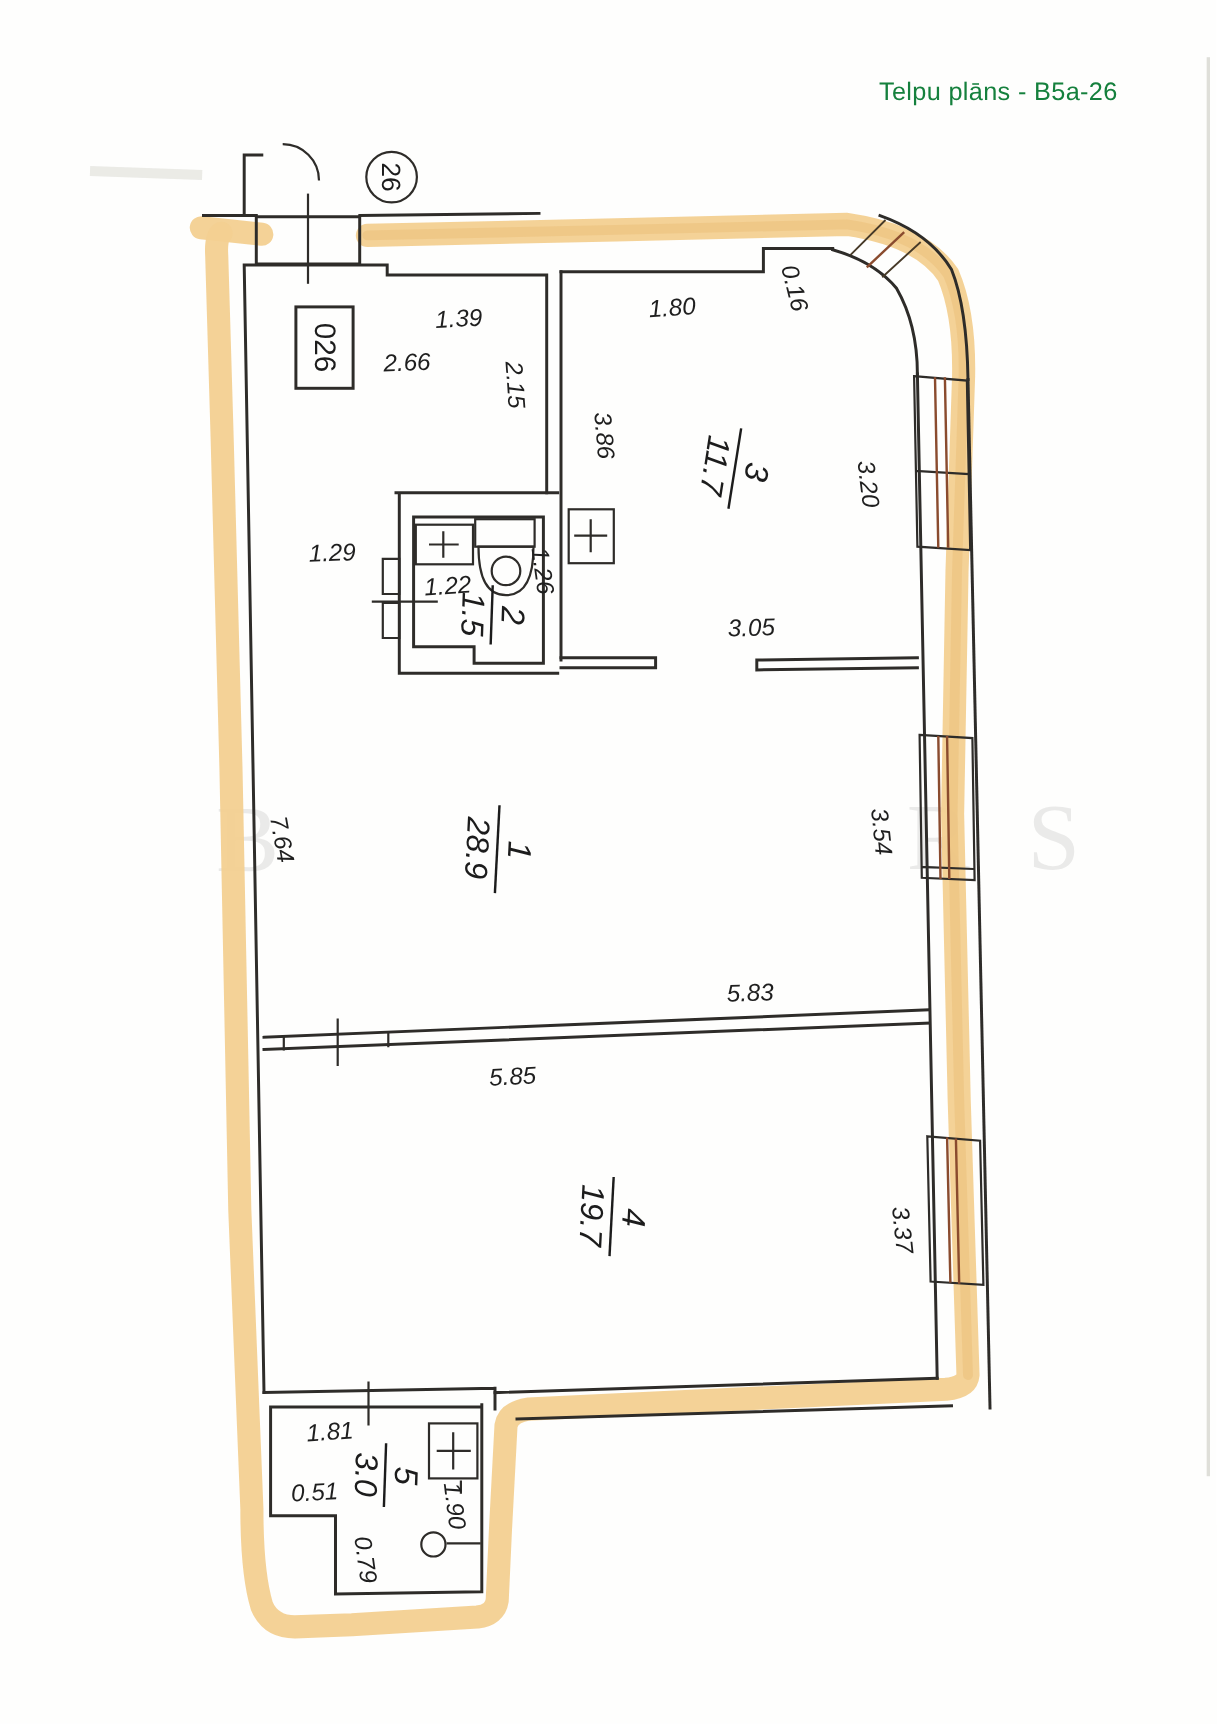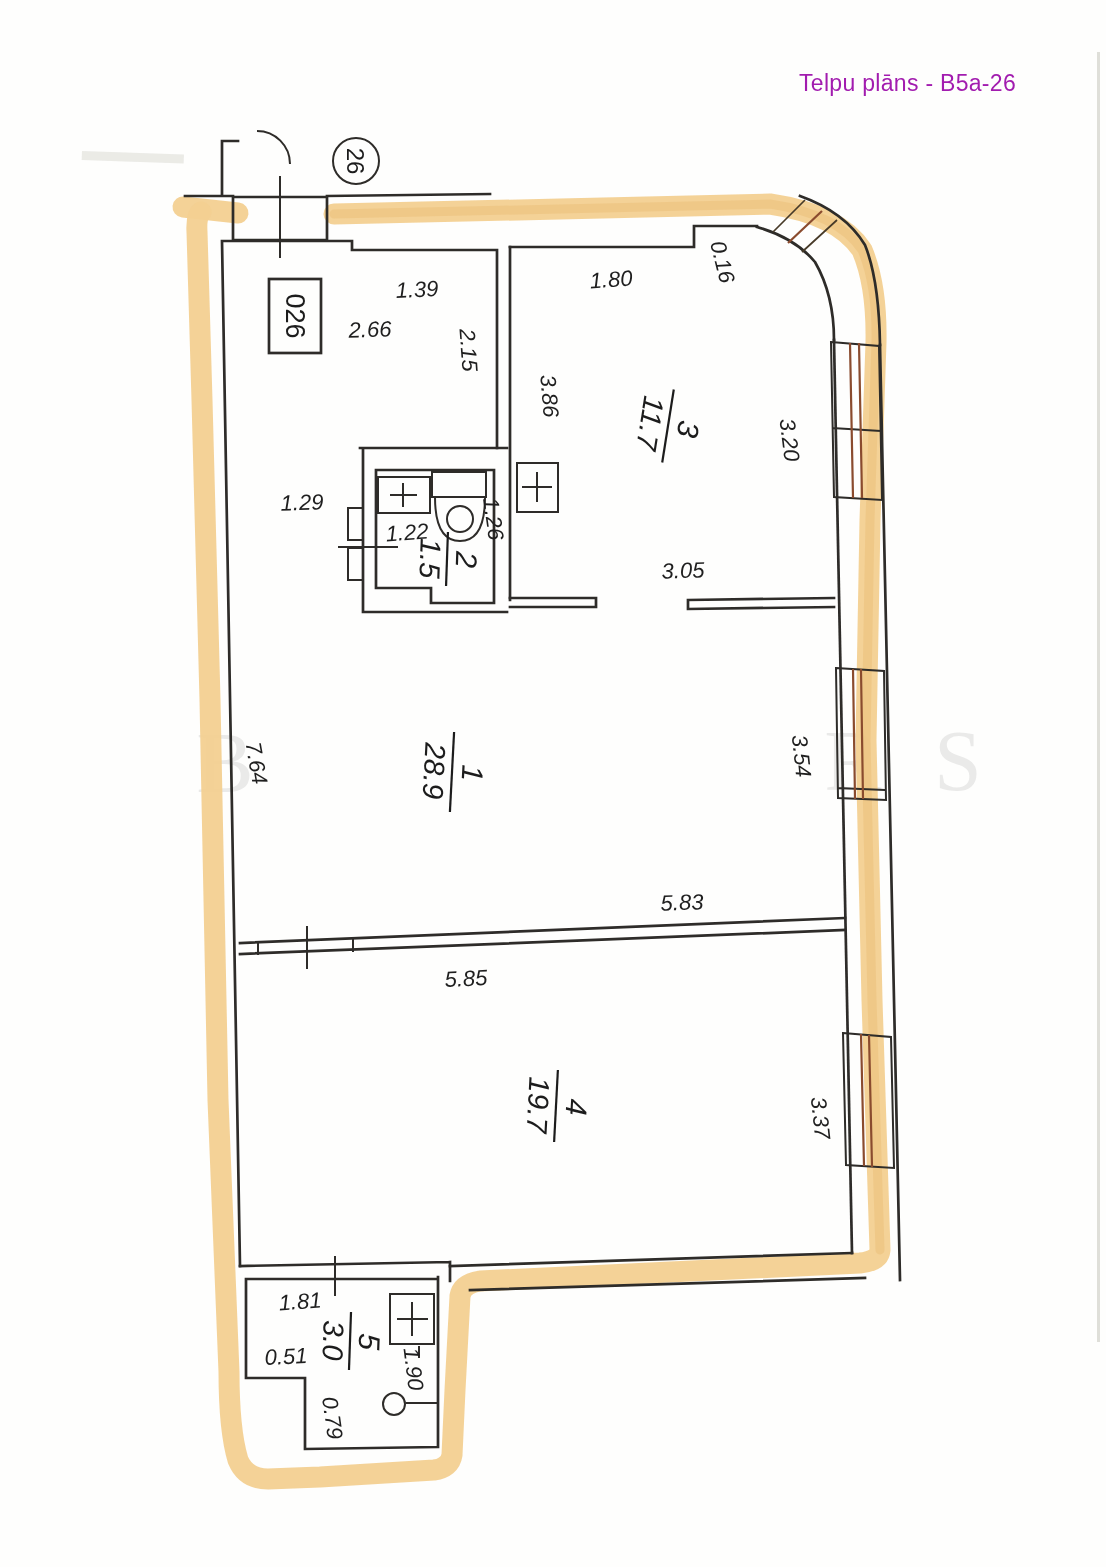--- a/index.html
+++ b/index.html
@@ -1,18 +1,18 @@
 <!DOCTYPE html>
 <html><head>
 <meta charset="utf-8">
 <style>
   html,body{margin:0;padding:0;background:#ffffff;}
   .page{position:relative;width:1106px;height:1567px;background:#fefefd;overflow:hidden;
         font-family:"Liberation Sans",sans-serif;}
-  .title{position:absolute;top:70px;right:90px;font-size:23px;color:#a21caf;
+  .title{position:absolute;top:70px;right:90px;font-size:23px;color:#15803d;
          letter-spacing:.3px;font-family:"Liberation Sans",sans-serif;}
   svg{position:absolute;left:0;top:0;}
   .wall{stroke:#2e2c29;stroke-width:2.7;fill:none;stroke-linecap:square;}
   .wall-thin{stroke:#2e2c29;stroke-width:2;fill:none;}
   .glz{stroke:#473a28;stroke-width:1.7;fill:none;}
   .glzd{stroke:#8a4b2e;stroke-width:2.2;fill:none;}
   .hl{stroke:#f3d091;stroke-width:21;fill:none;opacity:.95;stroke-linecap:round;stroke-linejoin:round;}
   .hl2{stroke:#e8b96e;stroke-width:9;fill:none;opacity:.38;stroke-linecap:round;stroke-linejoin:round;}
   .dim{font:italic 22px "Liberation Sans",sans-serif;fill:#1f1f1f;}
   .rnum{font:italic 30px "Liberation Sans",sans-serif;fill:#1c1c1c;}

